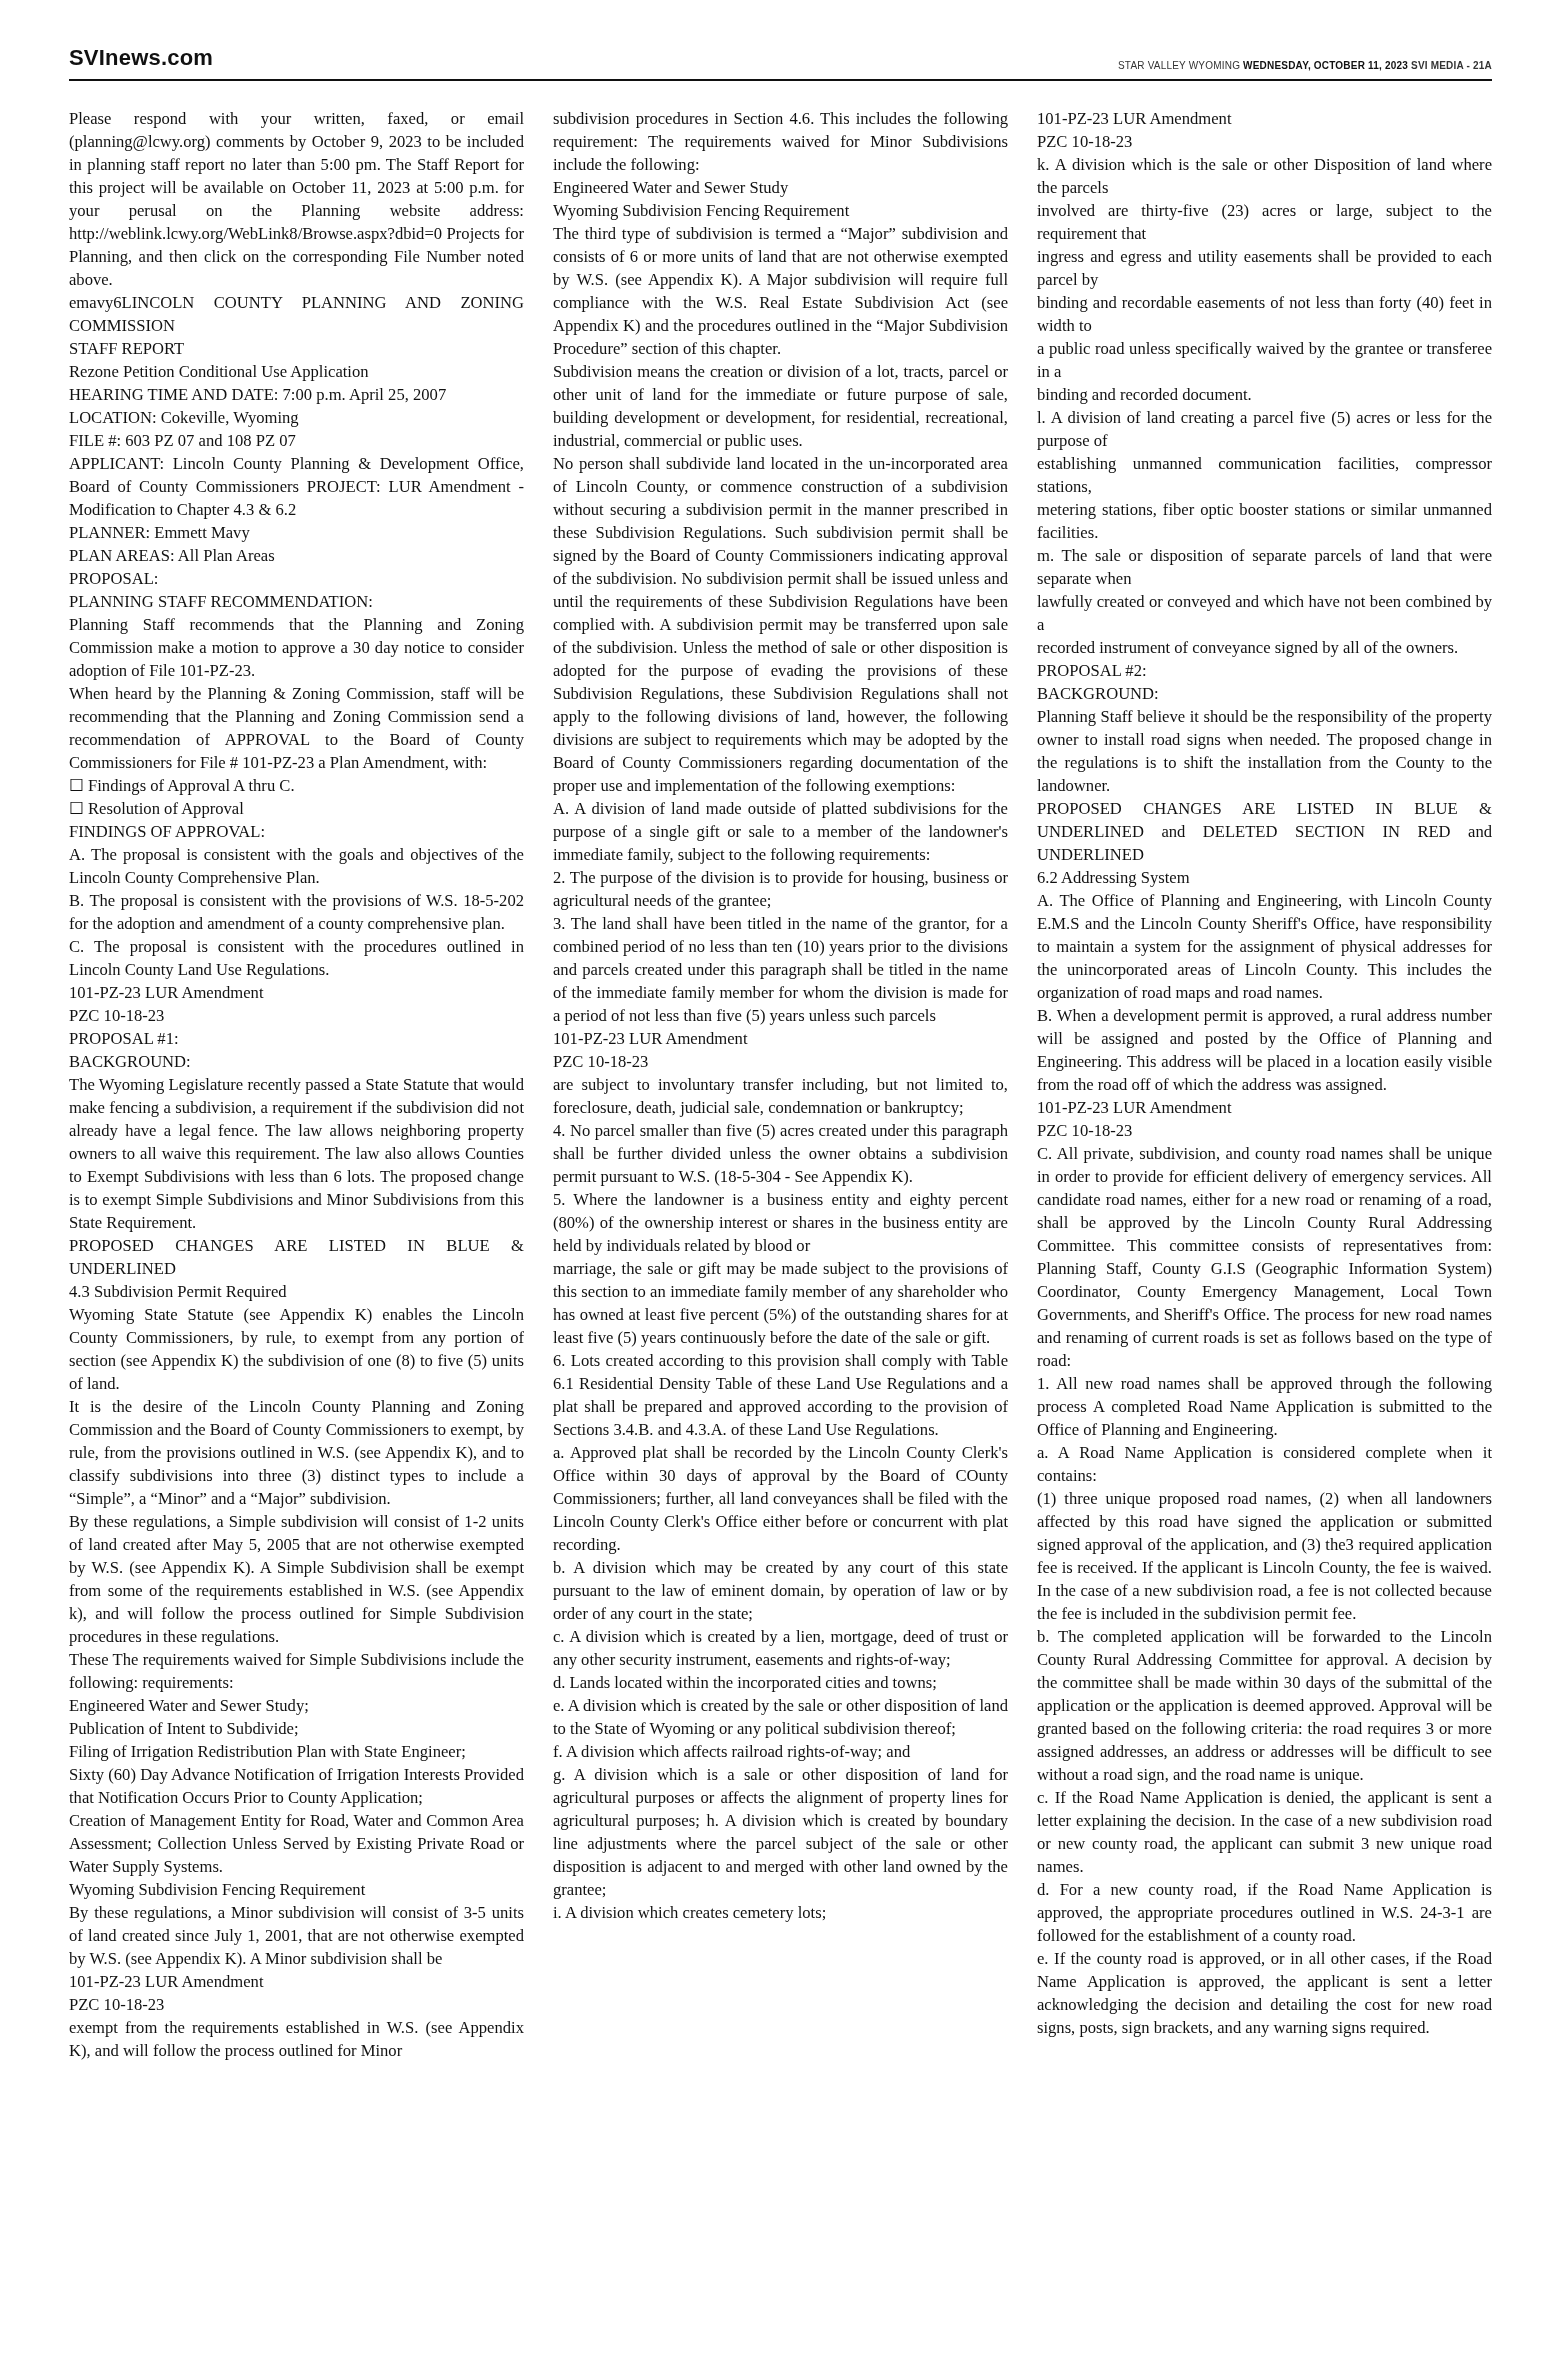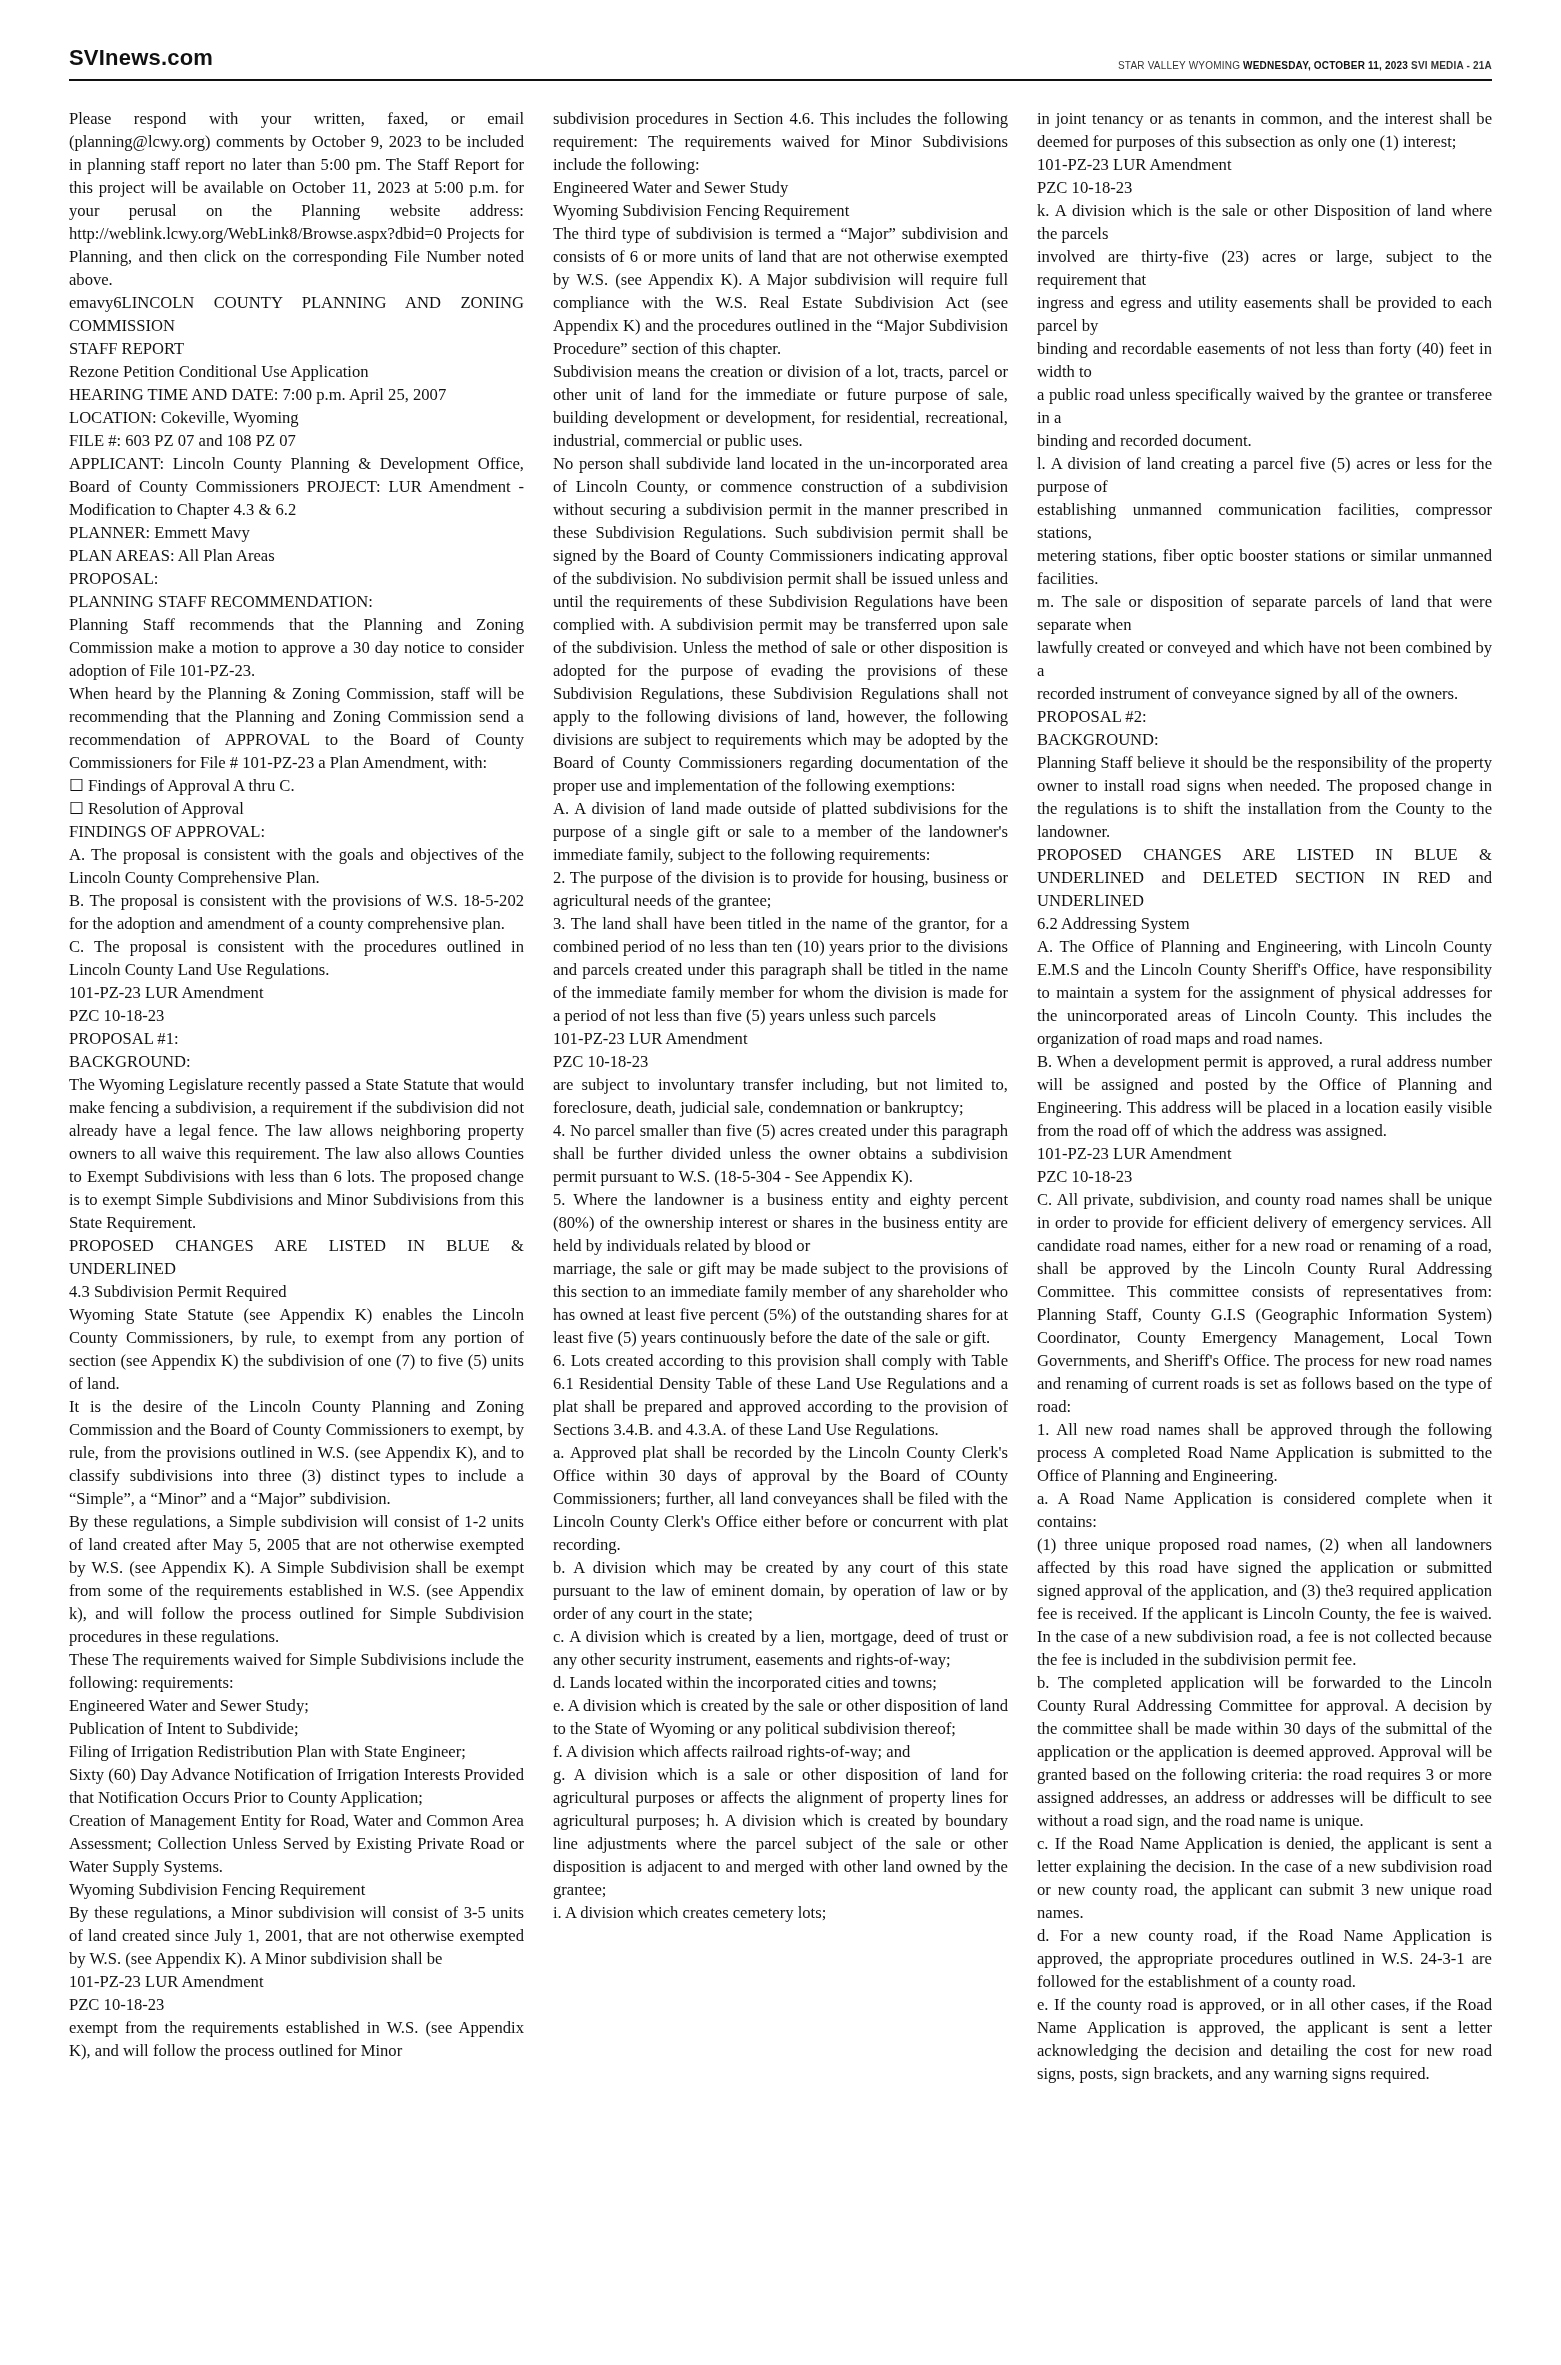--- a/index.html
+++ b/index.html
@@ -112,21 +112,21 @@
         <p class="para">A. The proposal is consistent with the goals and objectives of the Lincoln County Comprehensive Plan.</p>
         <p class="para">B. The proposal is consistent with the provisions of W.S. 18-5-202 for the adoption and amendment of a county comprehensive plan.</p>
         <p class="para">C. The proposal is consistent with the procedures outlined in Lincoln County Land Use Regulations.</p>
         <p class="para">101-PZ-23 LUR Amendment</p>
         <p class="para">PZC 10-18-23</p>
         <p class="para">PROPOSAL #1:</p>
         <p class="para">BACKGROUND:</p>
         <p class="para">The Wyoming Legislature recently passed a State Statute that would make fencing a subdivision, a requirement if the subdivision did not already have a legal fence. The law allows neighboring property owners to all waive this requirement. The law also allows Counties to Exempt Subdivisions with less than 6 lots. The proposed change is to exempt Simple Subdivisions and Minor Subdivisions from this State Requirement.</p>
         <p class="para">PROPOSED CHANGES ARE LISTED IN BLUE &amp; UNDERLINED</p>
         <p class="para">4.3 Subdivision Permit Required</p>
-        <p class="para">Wyoming State Statute (see Appendix K) enables the Lincoln County Commissioners, by rule, to exempt from any portion of section (see Appendix K) the subdivision of one (7) to five (5) units of land.</p>
+        <p class="para">Wyoming State Statute (see Appendix K) enables the Lincoln County Commissioners, by rule, to exempt from any portion of section (see Appendix K) the subdivision of one (8) to five (5) units of land.</p>
         <p class="para">It is the desire of the Lincoln County Planning and Zoning Commission and the Board of County Commissioners to exempt, by rule, from the provisions outlined in W.S. (see Appendix K), and to classify subdivisions into three (3) distinct types to include a “Simple”, a “Minor” and a “Major” subdivision.</p>
         <p class="para">By these regulations, a Simple subdivision will consist of 1-2 units of land created after May 5, 2005 that are not otherwise exempted by W.S. (see Appendix K). A Simple Subdivision shall be exempt from some of the requirements established in W.S. (see Appendix k), and will follow the process outlined for Simple Subdivision procedures in these regulations.</p>
         <p class="para">These The requirements waived for Simple Subdivisions include the following: requirements:</p>
         <p class="para">Engineered Water and Sewer Study;</p>
         <p class="para">Publication of Intent to Subdivide;</p>
         <p class="para">Filing of Irrigation Redistribution Plan with State Engineer;</p>
         <p class="para">Sixty (60) Day Advance Notification of Irrigation Interests Provided that Notification Occurs Prior to County Application;</p>
         <p class="para">Creation of Management Entity for Road, Water and Common Area Assessment; Collection Unless Served by Existing Private Road or Water Supply Systems.</p>
         <p class="para">Wyoming Subdivision Fencing Requirement</p>
         <p class="para">By these regulations, a Minor subdivision will consist of 3-5 units of land created since July 1, 2001, that are not otherwise exempted by W.S. (see Appendix K). A Minor subdivision shall be</p>
@@ -154,21 +154,20 @@
         <p class="para">a. Approved plat shall be recorded by the Lincoln County Clerk's Office within 30 days of approval by the Board of COunty Commissioners; further, all land conveyances shall be filed with the Lincoln County Clerk's Office either before or concurrent with plat recording.</p>
         <p class="para">b. A division which may be created by any court of this state pursuant to the law of eminent domain, by operation of law or by order of any court in the state;</p>
         <p class="para">c. A division which is created by a lien, mortgage, deed of trust or any other security instrument, easements and rights-of-way;</p>
         <p class="para">d. Lands located within the incorporated cities and towns;</p>
         <p class="para">e. A division which is created by the sale or other disposition of land to the State of Wyoming or any political subdivision thereof;</p>
         <p class="para">f. A division which affects railroad rights-of-way; and</p>
         <p class="para">g. A division which is a sale or other disposition of land for agricultural purposes or affects the alignment of property lines for agricultural purposes; h. A division which is created by boundary line adjustments where the parcel subject of the sale or other disposition is adjacent to and merged with other land owned by the grantee;</p>
         <p class="para">i. A division which creates cemetery lots;</p>
       </div>
     <div class="col">
-        <p class="para">in joint tenancy or as tenants in common, and the interest shall be deemed for purposes of this subsection as only one (1) interest;</p>
         <p class="para">101-PZ-23 LUR Amendment</p>
         <p class="para">PZC 10-18-23</p>
         <p class="para">k. A division which is the sale or other Disposition of land where the parcels</p>
         <p class="para">involved are thirty-five (23) acres or large, subject to the requirement that</p>
         <p class="para">ingress and egress and utility easements shall be provided to each parcel by</p>
         <p class="para">binding and recordable easements of not less than forty (40) feet in width to</p>
         <p class="para">a public road unless specifically waived by the grantee or transferee in a</p>
         <p class="para">binding and recorded document.</p>
         <p class="para">l. A division of land creating a parcel five (5) acres or less for the purpose of</p>
         <p class="para">establishing unmanned communication facilities, compressor stations,</p>

